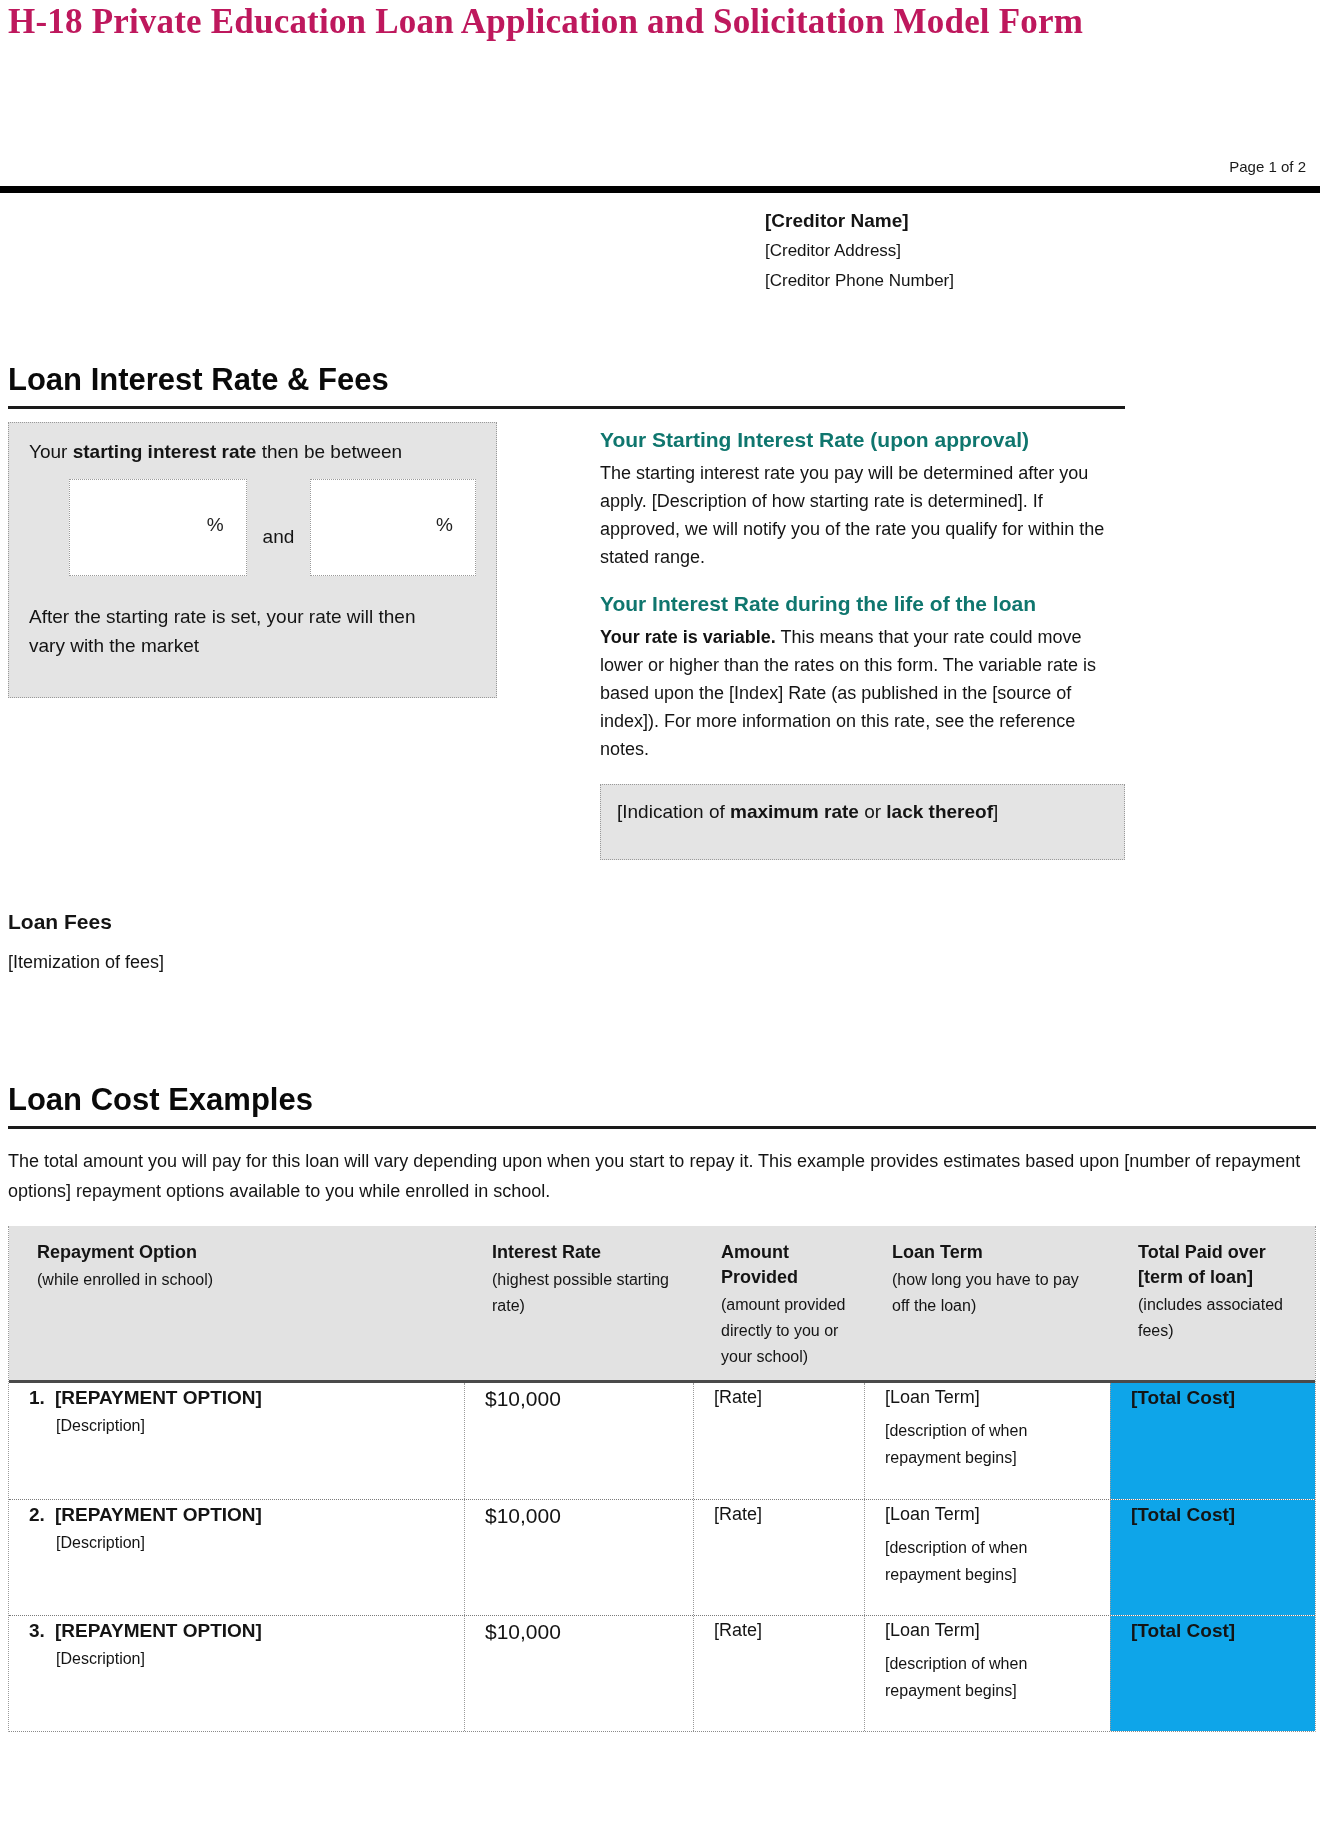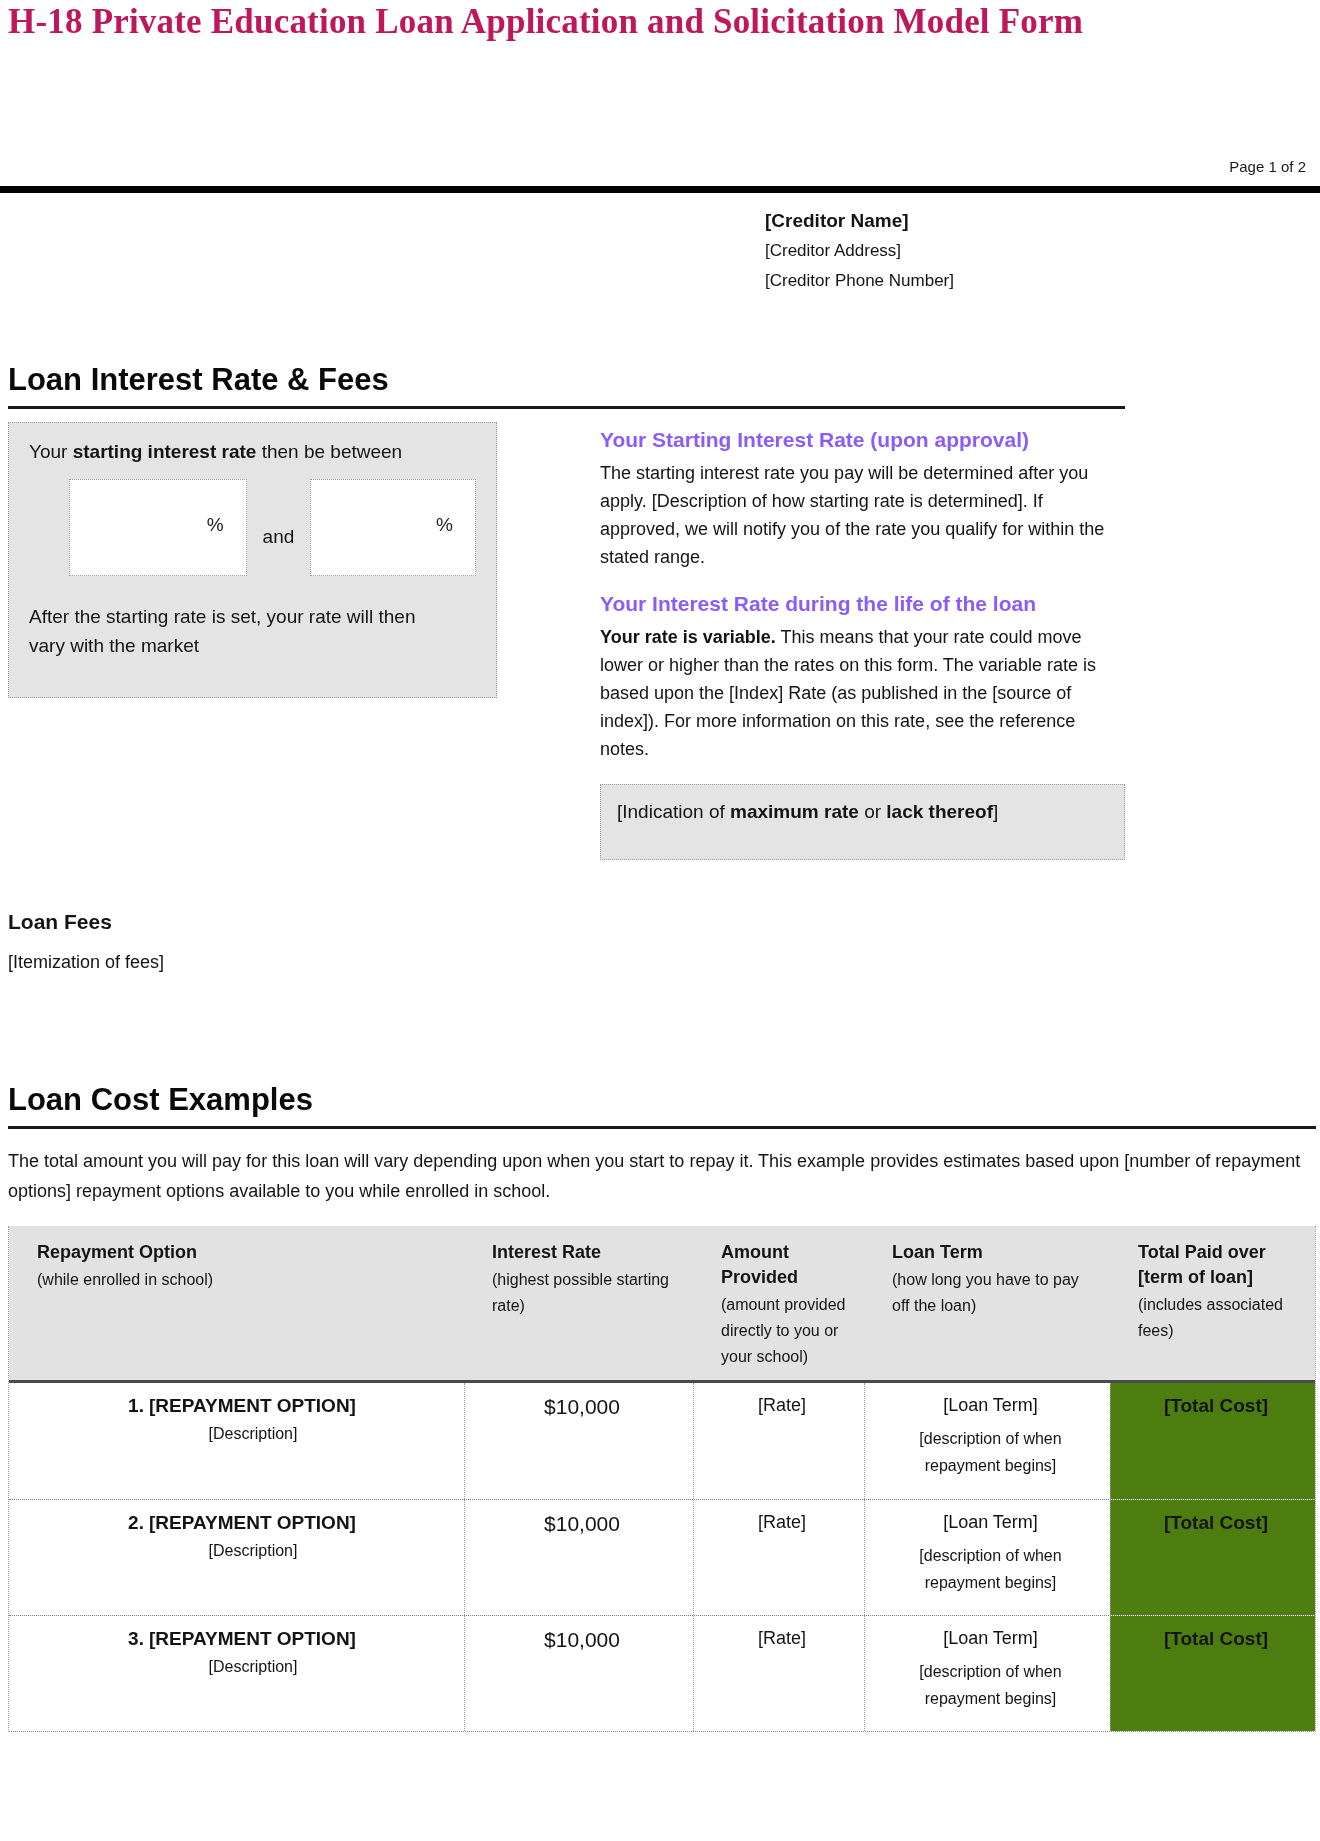--- a/index.html
+++ b/index.html
@@ -33,21 +33,21 @@
   }
   .rate-boxes { display:flex; align-items:center; margin-top:16px; margin-left:40px; }
   .pct-box { position:relative; width:178px; height:95px; background:#fff; border:1px dotted #9a9a9a; }
   .pct-box.second { width:166px; }
   .pct-box .pct { position:absolute; right:22px; top:34px; font-size:19px; color:#222; }
   .and-label { margin:18px 16px 0 16px; font-size:19px; }
   .rate-footnote { margin-top:26px; font-size:19px; line-height:29px; width:400px; }
 
   
   .right-col { position:absolute; top:428px; left:600px; width:525px; }
-  .right-col h3 { margin:0 0 7px 0; font-size:21px; font-weight:bold; color:#8b5cf6; }
+  .right-col h3 { margin:0 0 7px 0; font-size:21px; font-weight:bold; color:#0f766e; }
   .right-col p  { margin:0 0 21px 0; font-size:18px; line-height:28px; }
   .maxrate-box {
     box-sizing:border-box; width:525px; margin-top:2px;
     background:#e4e4e4; border:1px dotted #999;
     padding:16px 14px 36px 16px; font-size:19px;
   }
 
   .loan-fees { position:absolute; top:910px; left:8px; }
   .loan-fees h3 { margin:0; font-size:21px; font-weight:bold; }
   .loan-fees p  { margin:18px 0 0 0; font-size:18px; }
@@ -59,23 +59,23 @@
     position:absolute; top:1226px; left:8px; width:1308px; box-sizing:border-box;
     border-left:1px dotted #9a9a9a; border-right:1px dotted #9a9a9a; border-bottom:1px dotted #8a8a8a;
   }
   .trow { display:grid; grid-template-columns:455px 229px 171px 246px 205px; }
   .thead { background:#e2e2e2; border-bottom:3px solid #4a4a4a; min-height:134px; box-sizing:border-box; }
   .th { padding:14px 14px 10px 28px; }
   .th .t { font-weight:bold; font-size:18px; line-height:25px; }
   .th .s { font-size:16px; line-height:26px; margin-top:2px; }
   .tbody { min-height:116px; box-sizing:border-box; }
   .tbody + .tbody { border-top:1px dotted #7a7a7a; }
-  .td { padding:12px 14px 12px 20px; box-sizing:border-box;text-align:center; }
+  .td { padding:4px 14px 12px 20px; box-sizing:border-box; }
   .td + .td { border-left:1px dotted #9a9a9a; }
-  .td.total { background:#4d7c0f; font-weight:bold; font-size:19px; }
+  .td.total { background:#0ea5e9; font-weight:bold; font-size:19px; }
   .optline { font-size:19px; font-weight:bold; }
   .optline .num { display:inline-block; width:26px; }
   .desc { font-size:16px; margin-top:8px; padding-left:27px; }
   .amount { font-size:21px; }
   .rate, .term { font-size:18px; }
   .term-note { font-size:16px; line-height:27px; margin-top:9px; }
 
   .about { position:absolute; top:1740px; left:8px; }
   .about h4 { margin:0 0 12px 0; font-size:19px; font-weight:bold; }
   .about p  { margin:0 0 9px 0; font-size:16px; }

